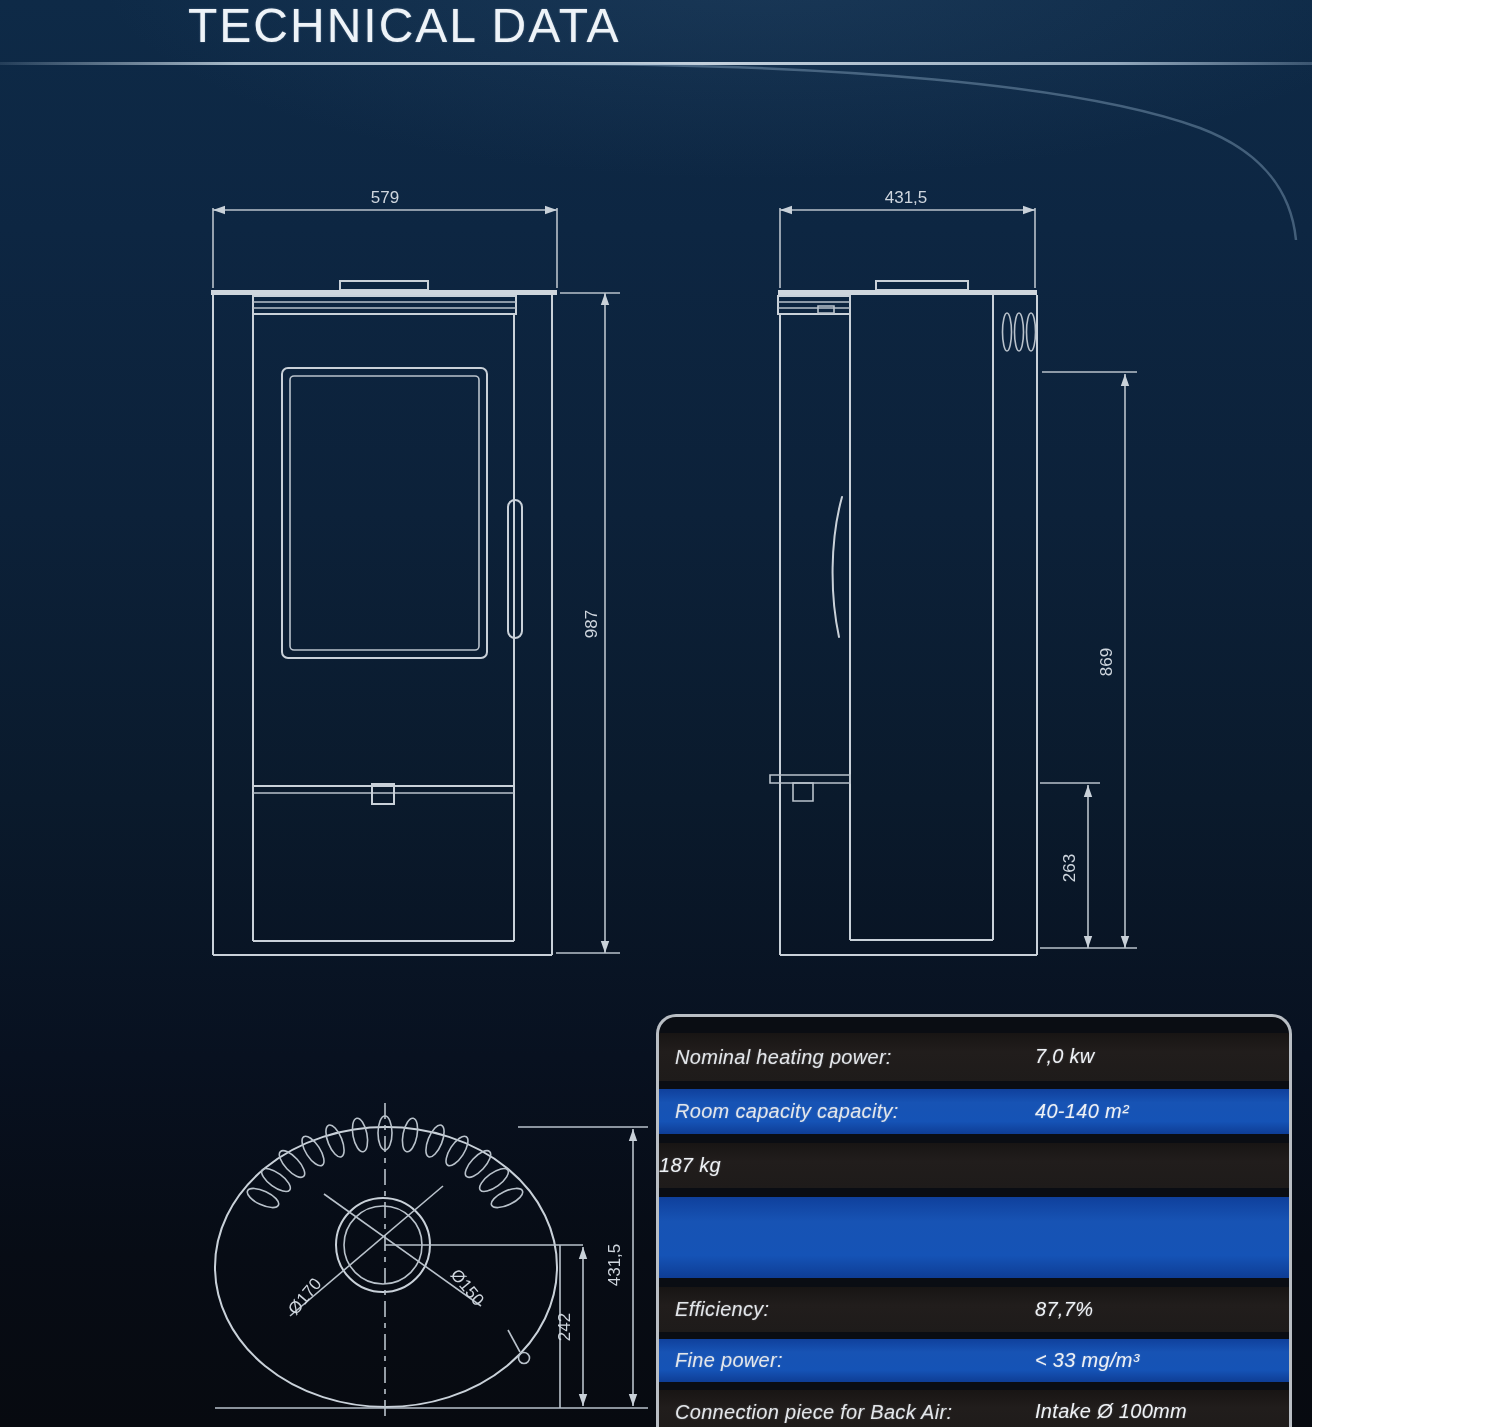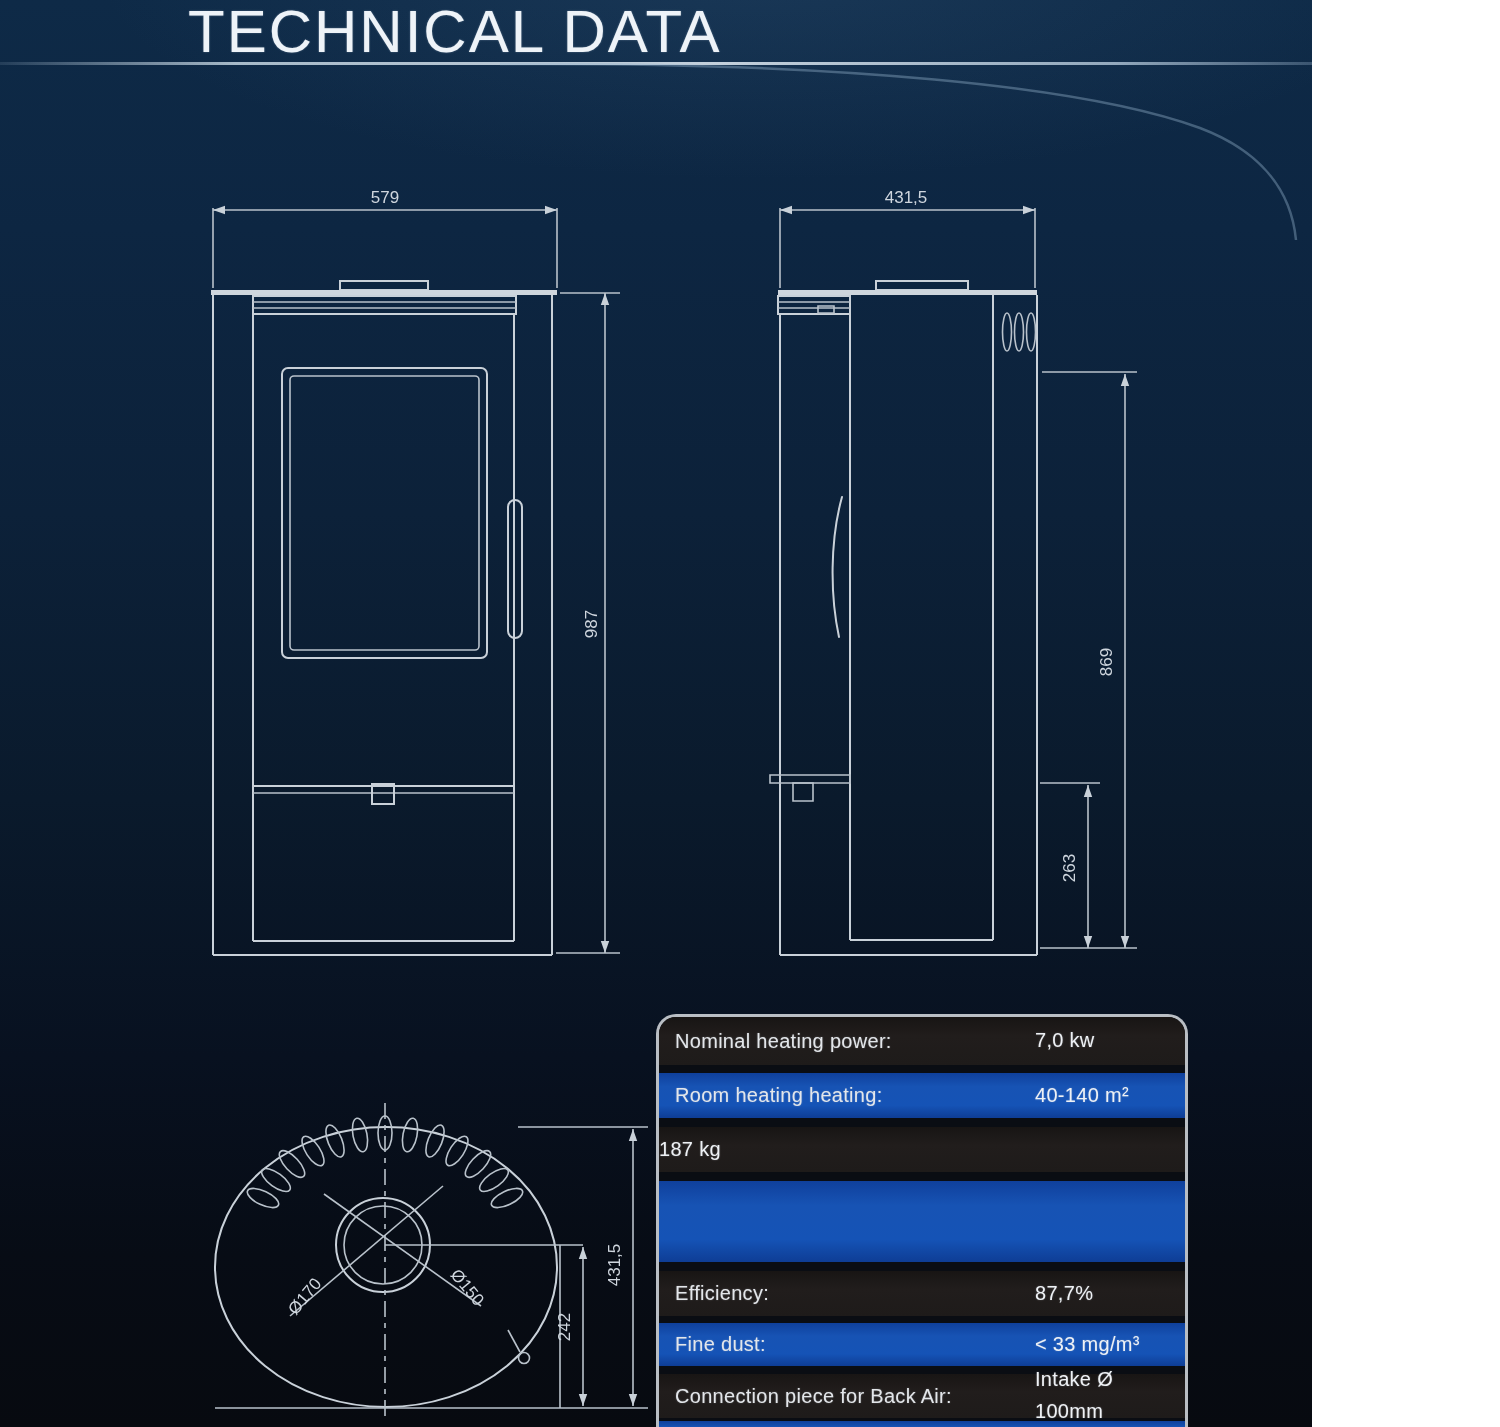--- a/index.html
+++ b/index.html
@@ -10,21 +10,21 @@
   
   #panel{
     position:absolute;left:0;top:0;width:1312px;height:1427px;overflow:hidden;
     background:
       radial-gradient(ellipse 950px 300px at 760px -30px, rgba(70,110,150,.20), transparent 70%),
       linear-gradient(180deg,#0e2a47 0%,#0d2642 16%,#0c2139 36%,#0a1a2c 56%,#081120 74%,#070c15 88%,#070a10 100%);
   }
   
   .title{
     position:absolute;left:188px;top:2px;
-    font-size:60px;letter-spacing:2px;color:#eef3f8;font-weight:400;
+    font-size:48px;letter-spacing:2px;color:#eef3f8;font-weight:400;
     white-space:nowrap;line-height:1.0;
     text-shadow:0 0 2px rgba(220,235,250,.35);
   }
   .title-reflect-wrap{
     position:absolute;left:188px;top:66px;height:90px;overflow:hidden;
     -webkit-mask-image:linear-gradient(to bottom,rgba(0,0,0,.6),rgba(0,0,0,.18) 45%,transparent 80%);
     mask-image:linear-gradient(to bottom,rgba(0,0,0,.6),rgba(0,0,0,.18) 45%,transparent 80%);
   }
   .title-underline{
     position:absolute;left:0;top:62px;width:1312px;height:3px;
@@ -33,24 +33,25 @@
   
   #drawings{position:absolute;left:0;top:0;width:1312px;height:1427px;}
   #drawings *{vector-effect:non-scaling-stroke;}
   .ln{stroke:#c9d1d9;stroke-width:2;fill:none;}
   .ln-thin{stroke:#b9c2cb;stroke-width:1.6;fill:none;}
   .fillbar{fill:#cfd6dd;stroke:none;}
   .dimtxt{fill:#cfd6de;font-size:17px;font-family:"Liberation Sans",sans-serif;}
   .swoosh{stroke:rgba(150,180,205,.40);stroke-width:2.5;fill:none;}
   
   #spec-table{
-    position:absolute;left:656px;top:1014px;width:532px;height:413px;box-sizing:border-box;
+    position:absolute;left:656px;top:1014px;width:636px;height:413px;box-sizing:border-box;
     background:#0a0d13;border:3px solid #b9bec4;border-bottom:none;
     border-radius:20px 20px 0 0;overflow:hidden;
-    padding-top:0;
+    padding-top:16px;
+    font-style:italic;
   }
   .row{display:flex;align-items:center;}
   .row.dark{background:linear-gradient(180deg,#181514,#211d1c 40%,#1e1b1a);}
   .row.blue{background:linear-gradient(180deg,#0f409c,#1753b4 30%,#1553b6 72%,#0e3d95);}
   .cell{color:#e3e6ea;font-size:20px;letter-spacing:.3px;text-shadow:0 0 2px rgba(235,242,250,.30);}
   .cell.label{width:360px;padding-left:16px;flex:none;}
   .cell.value{flex:1;padding-right:8px;line-height:1.58;color:#eef1f5;}
   .gap{background:#0a0d13;}
 </style>
 </head>
@@ -206,38 +207,38 @@
       </g>
     </svg>
 
     <div id="spec-table">
       <div class="row dark" style="height:48px">
         <div class="cell label">Nominal heating power:</div>
         <div class="cell value">7,0 kw</div>
       </div>
       <div class="gap" style="height:8px"></div>
       <div class="row blue" style="height:45px">
-        <div class="cell label">Room heating heating:</div>
+        <div class="cell label">Room capacity capacity:</div>
         <div class="cell value">40-140 m²</div>
       </div>
       <div class="gap" style="height:9px"></div>
       <div class="row dark" style="height:45px">
         <div class="cell value">187 kg</div>
       </div>
       <div class="gap" style="height:9px"></div>
       <div class="row blue" style="height:81px">
       </div>
       <div class="gap" style="height:9px"></div>
       <div class="row dark" style="height:45px">
         <div class="cell label">Efficiency:</div>
         <div class="cell value">87,7%</div>
       </div>
       <div class="gap" style="height:7px"></div>
       <div class="row blue" style="height:43px">
-        <div class="cell label">Fine dust:</div>
+        <div class="cell label">Fine power:</div>
         <div class="cell value">&lt; 33 mg/m³</div>
       </div>
       <div class="gap" style="height:8px"></div>
       <div class="row dark" style="height:44px">
         <div class="cell label">Connection piece for Back Air:</div>
         <div class="cell value">Intake Ø 100mm</div>
       </div>
       <div class="gap" style="height:3px"></div>
       <div class="row blue" style="height:20px"></div>
     </div>

